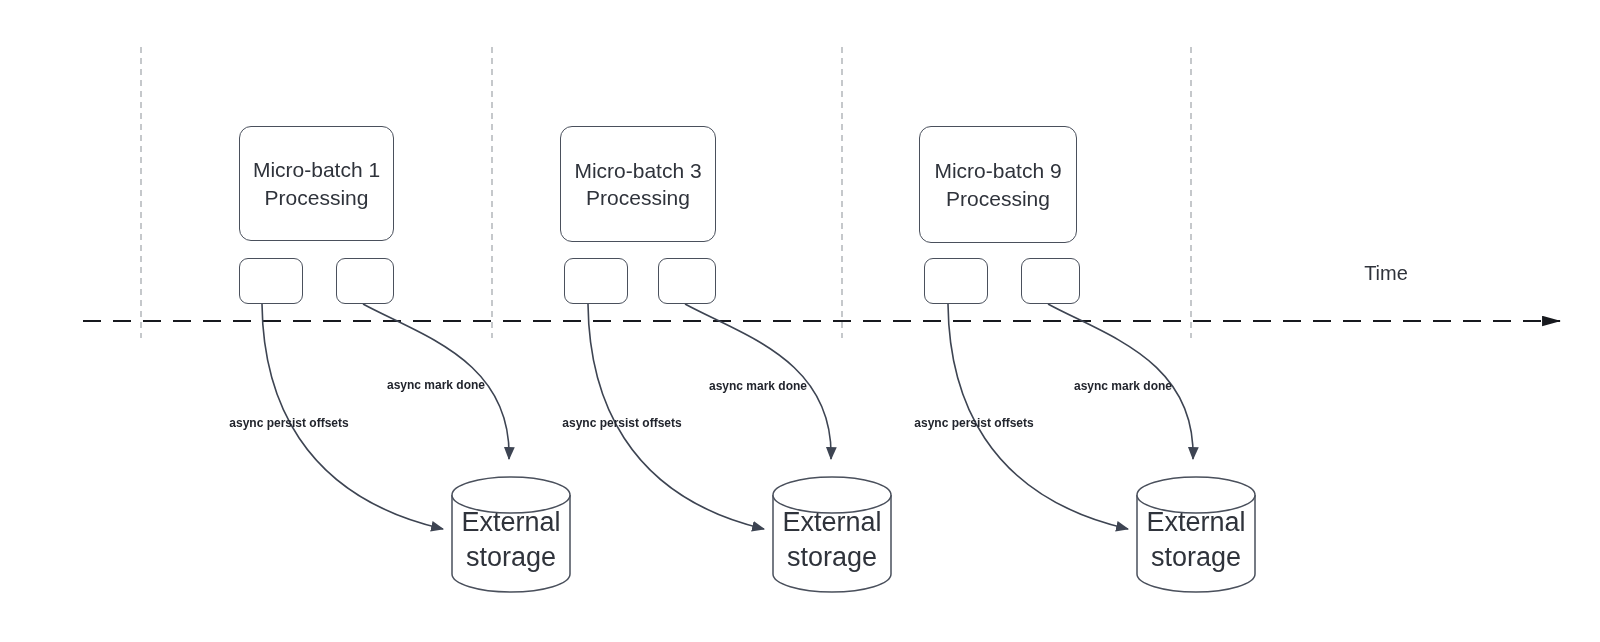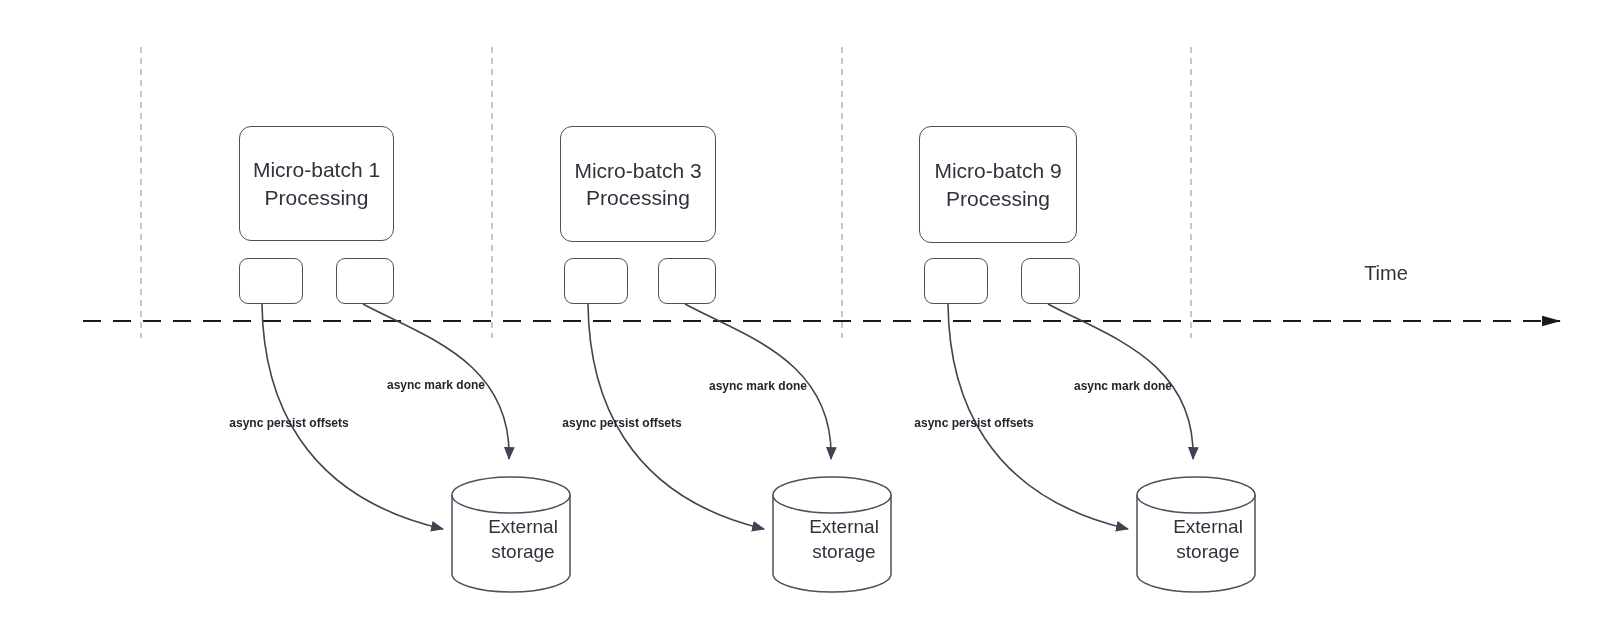--- a/index.html
+++ b/index.html
@@ -26,23 +26,22 @@
   .sub-box{
     position:absolute;border:1.5px solid var(--border);border-radius:9px;
     background:var(--bg);box-sizing:border-box;
   }
   .arrow-label{
     position:absolute;transform:translate(-50%,-50%);
     font-size:12px;font-weight:700;color:var(--label);white-space:nowrap;
   }
   .storage-label{
     position:absolute;transform:translate(-50%,-50%);
-    font-size:19px;line-height:1.3;color:var(--boxtext);text-align:center;
+    font-size:27px;line-height:1.3;color:var(--boxtext);text-align:center;
     white-space:pre-line;
-    margin-left:12px;
   }
   .time-label{
     position:absolute;transform:translate(-50%,-50%);
     font-size:20px;color:var(--boxtext);white-space:nowrap;text-align:right;
   }
   .cyl-body{fill:var(--bg);stroke:var(--border);stroke-width:1.5;}
   .curve{fill:none;stroke:var(--line);stroke-width:1.6;}
   .divider{stroke:var(--divider);stroke-width:1.5;stroke-dasharray:6 5;}
   .timeline{stroke:var(--timeline);stroke-width:2;stroke-dasharray:18 12;fill:none;}
   .marker-fill{fill:var(--line);}

